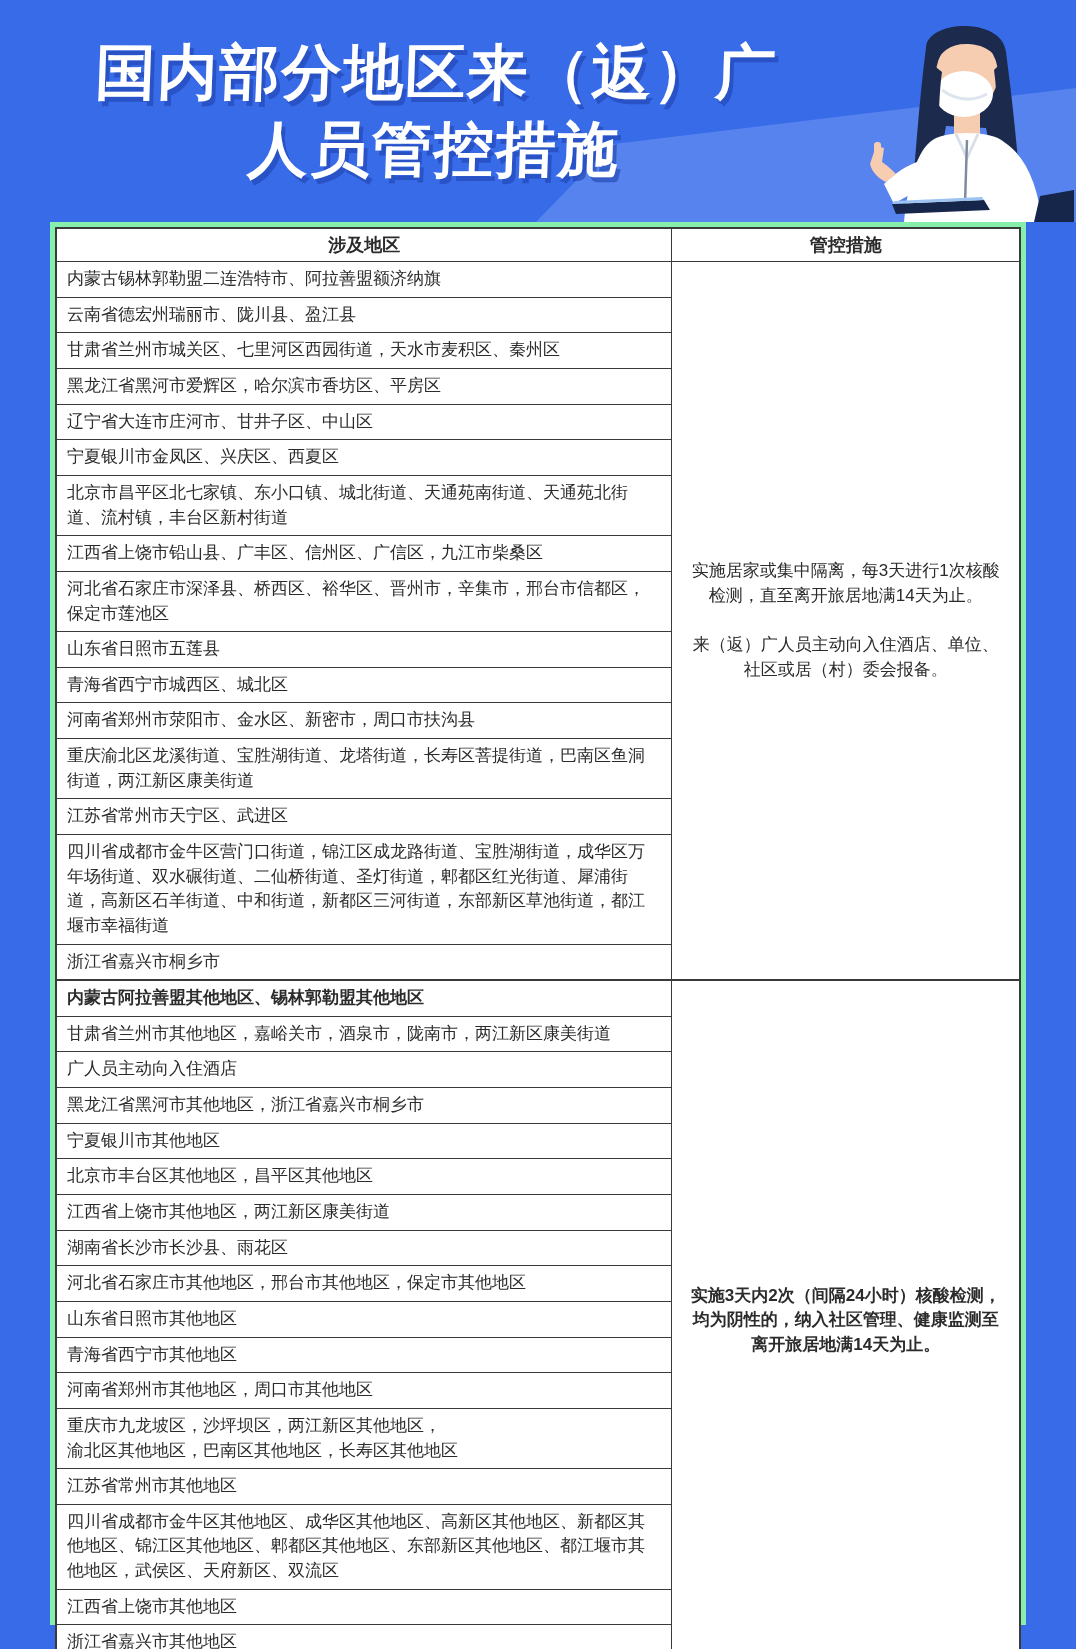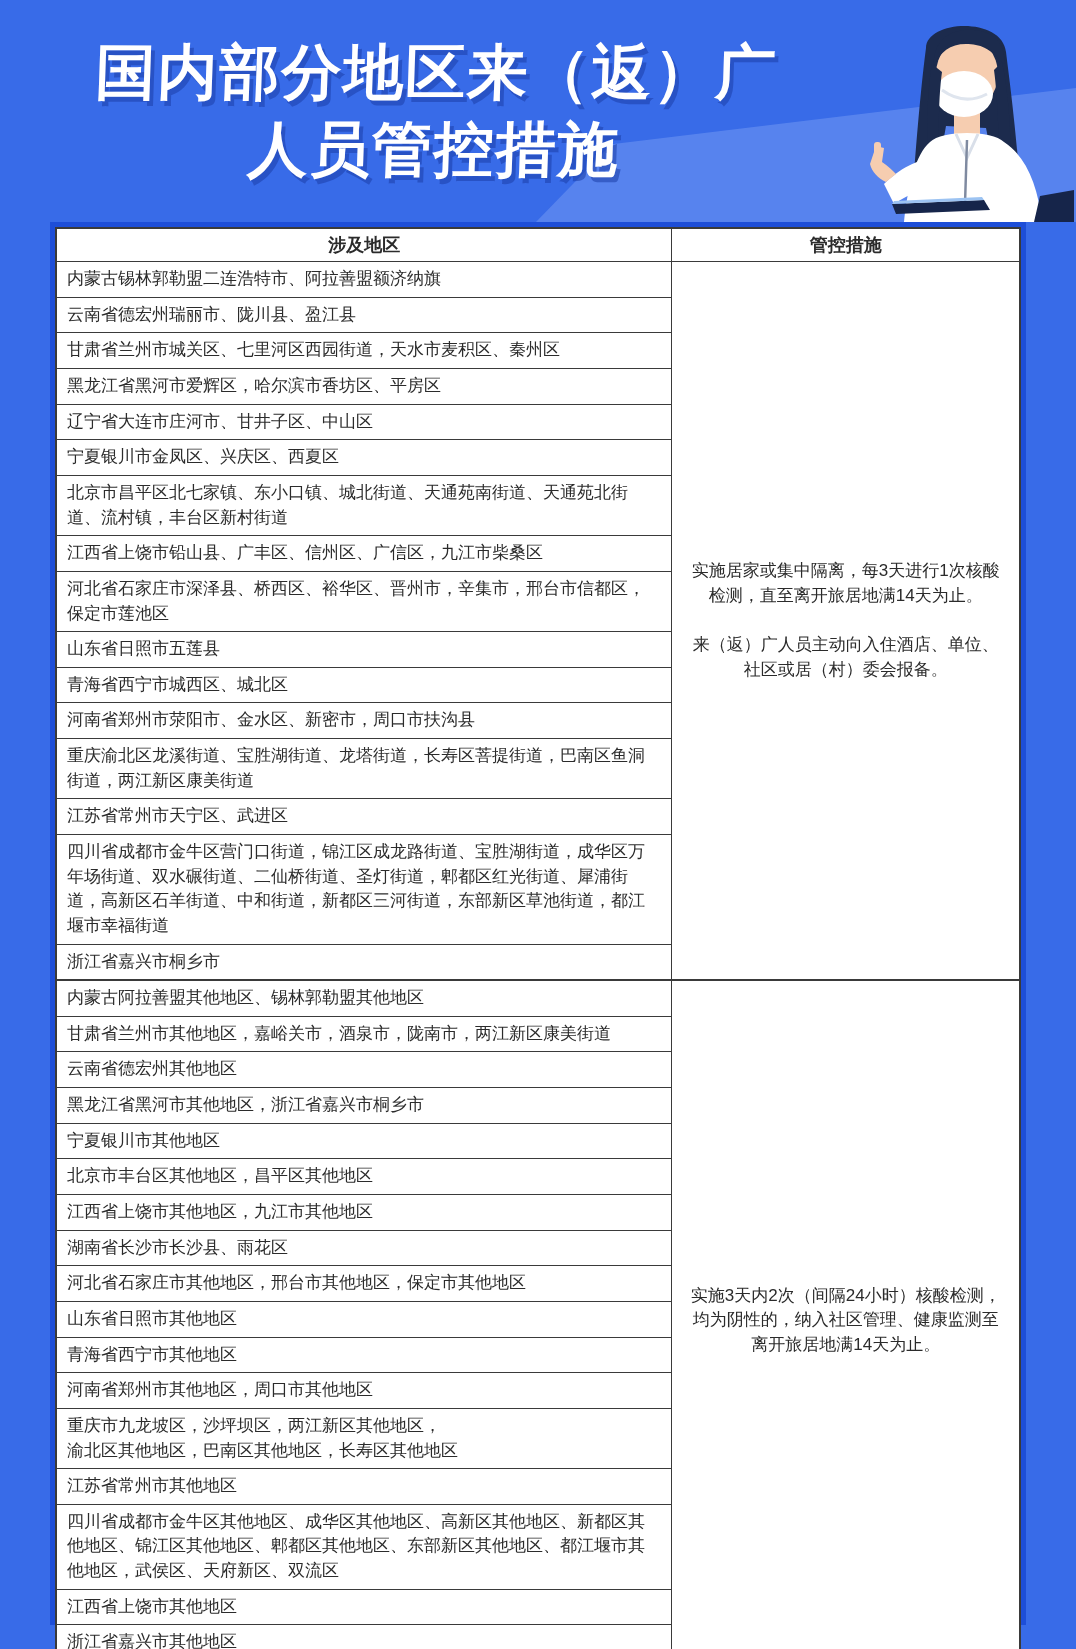--- a/index.html
+++ b/index.html
@@ -24,41 +24,41 @@
   }
   .title-line{
     color:#ffffff;font-weight:bold;font-size:60px;letter-spacing:2px;
     text-shadow:4px 5px 0 rgba(28,62,168,.55);
     white-space:nowrap;line-height:1.05;
   }
   .doctor{position:absolute;top:8px;right:2px;z-index:2;}
   
   .card{
     position:absolute;left:50px;right:50px;top:222px;bottom:24px;
-    background:#1d4ed8;padding:5px;box-sizing:border-box;z-index:4;
+    background:#86efac;padding:5px;box-sizing:border-box;z-index:4;
   }
   table{
     width:100%;height:100%;border-collapse:collapse;table-layout:fixed;
     border:2px solid #3a3a3a;background:#ffffff;
   }
   th,td{
     border:1px solid #3a3a3a;color:#2b2b2b;
     font-size:17px;line-height:1.45;
     padding:5px 10px;vertical-align:middle;
     white-space:pre-line;word-break:break-all;
   }
   th{
     font-size:18px;font-weight:bold;text-align:center;
     padding:3px 6px;white-space:nowrap;
   }
   col.c-region{width:63.9%;}
   col.c-measure{width:36.1%;}
   td.region-cell{text-align:left;}
   td.measure-cell{text-align:center;padding:8px 12px;}
-  tr.section-start td{border-top:2px solid #3a3a3a;}
+  tr.section-start td{border-top:2px solid #3a3a3a;font-weight:bold;}
 </style>
 </head>
 <body>
 
 <div class="header">
   <div class="band"></div>
 
   <div class="title-wrap">
     <div class="title-line">国内部分地区来（返）广</div>
     <div class="title-line">人员管控措施</div>
@@ -161,33 +161,33 @@
           <td class="region-cell">浙江省嘉兴市桐乡市</td>
         </tr>
         <tr class="section-start">
           <td class="region-cell">内蒙古阿拉善盟其他地区、锡林郭勒盟其他地区</td>
           <td class="measure-cell" rowspan="17">实施3天内2次（间隔24小时）核酸检测，均为阴性的，纳入社区管理、健康监测至离开旅居地满14天为止。</td>
         </tr>
         <tr>
           <td class="region-cell">甘肃省兰州市其他地区，嘉峪关市，酒泉市，陇南市，两江新区康美街道</td>
         </tr>
         <tr>
-          <td class="region-cell">云南省德宏州其他地区</td>
+          <td class="region-cell">广人员主动向入住酒店</td>
         </tr>
         <tr>
           <td class="region-cell">黑龙江省黑河市其他地区，浙江省嘉兴市桐乡市</td>
         </tr>
         <tr>
           <td class="region-cell">宁夏银川市其他地区</td>
         </tr>
         <tr>
           <td class="region-cell">北京市丰台区其他地区，昌平区其他地区</td>
         </tr>
         <tr>
-          <td class="region-cell">江西省上饶市其他地区，九江市其他地区</td>
+          <td class="region-cell">江西省上饶市其他地区，两江新区康美街道</td>
         </tr>
         <tr>
           <td class="region-cell">湖南省长沙市长沙县、雨花区</td>
         </tr>
         <tr>
           <td class="region-cell">河北省石家庄市其他地区，邢台市其他地区，保定市其他地区</td>
         </tr>
         <tr>
           <td class="region-cell">山东省日照市其他地区</td>
         </tr>

